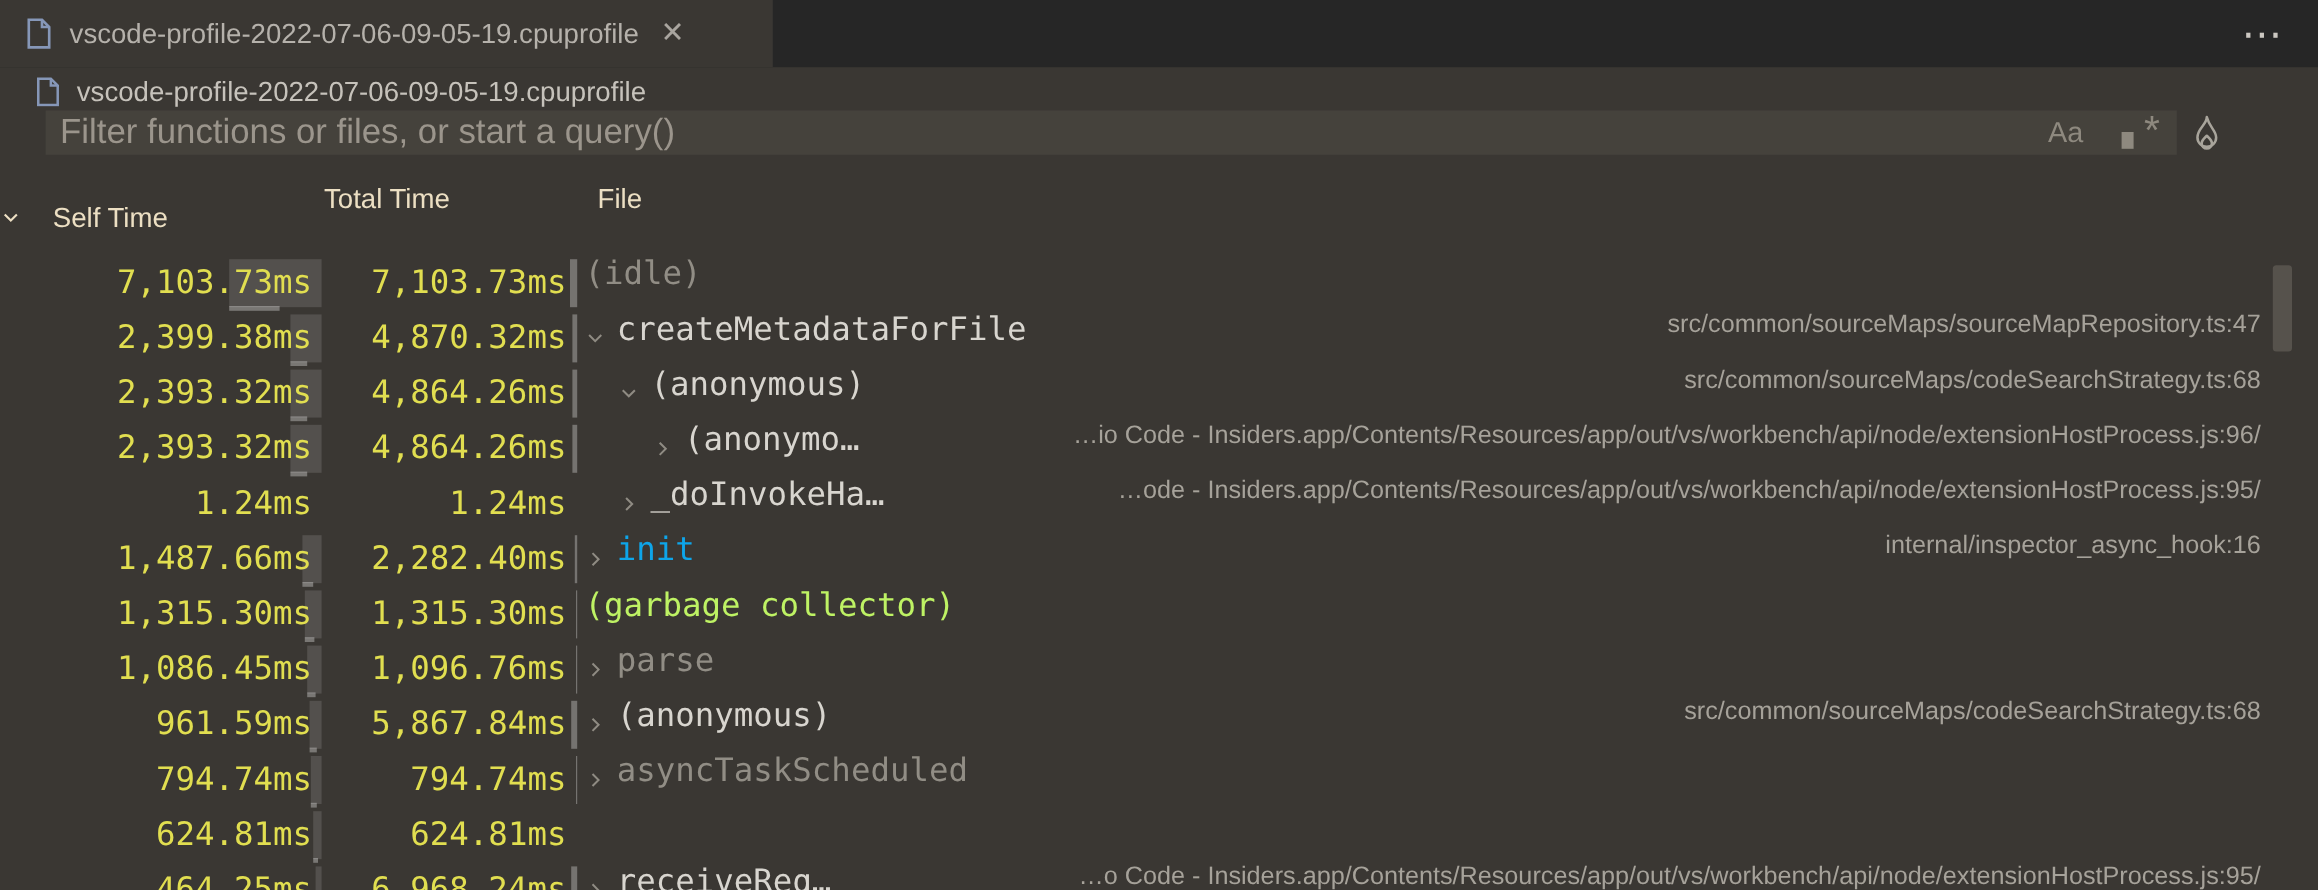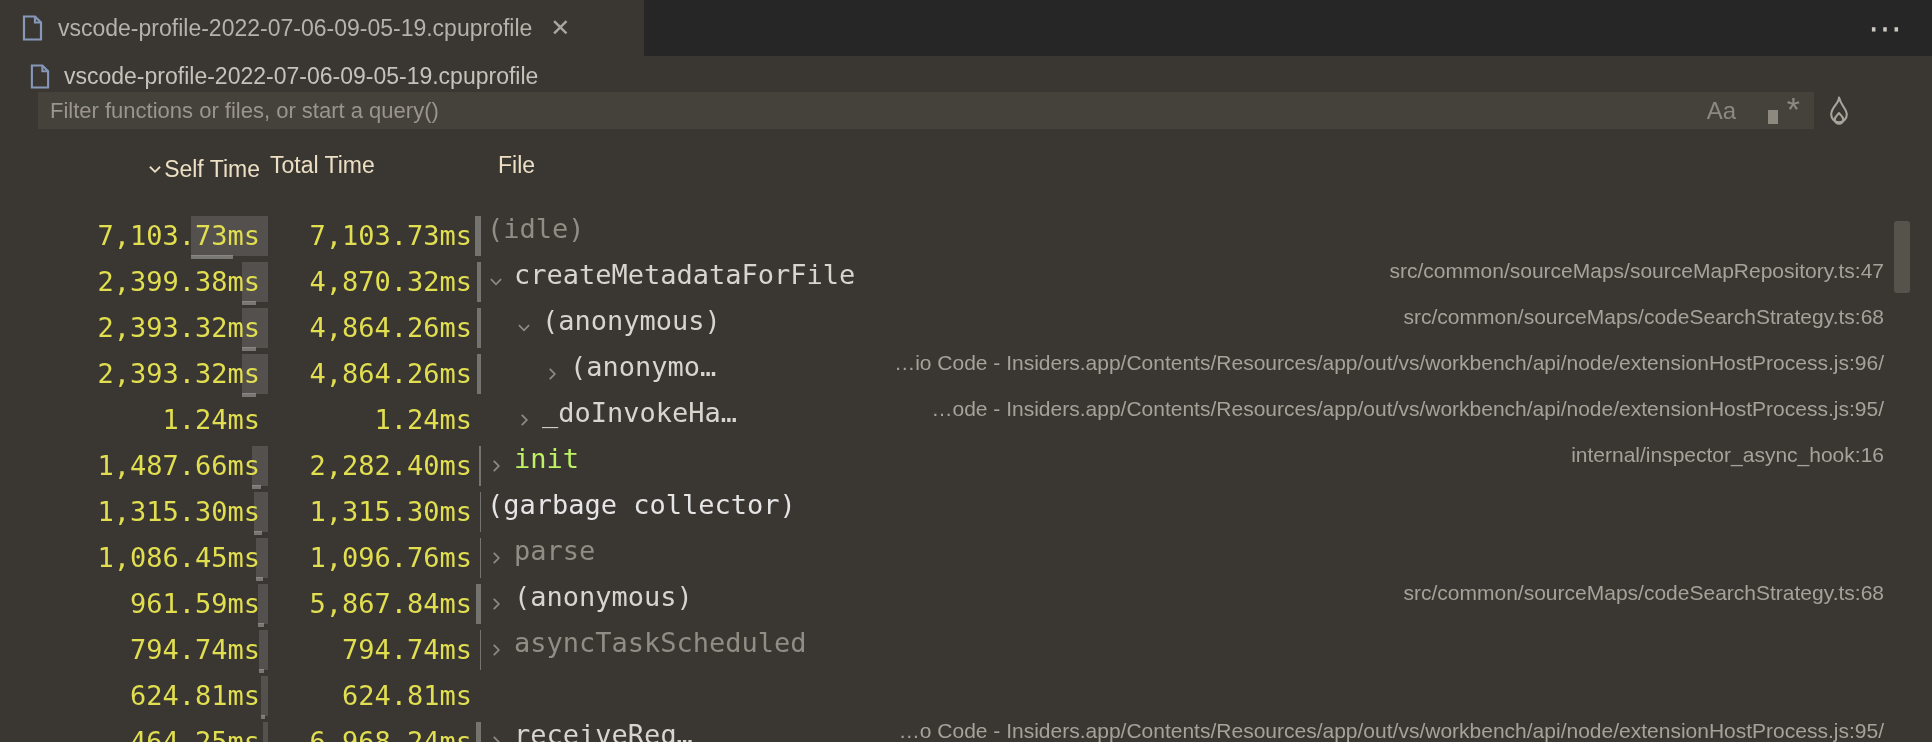--- a/index.html
+++ b/index.html
@@ -17,32 +17,32 @@
   .tab-title { font-size:23px; color:#b5b1ab; margin-left:15px; white-space:nowrap; }
   .tab-close { font-size:24px; color:#a9a59f; margin-left:18px; line-height:1; }
   .more-btn { position:absolute; right:28px; top:8px; font-size:34px; color:#cbc7c1; letter-spacing:2px; cursor:pointer; }
   
   .breadcrumb { position:absolute; left:30px; top:58px; height:36px; display:flex; align-items:center; cursor:pointer; }
   .crumb-title { font-size:23px; color:#c6c2bb; margin-left:14px; white-space:nowrap; }
   
   .filterwrap { position:absolute; left:38px; top:92px; width:1776px; height:37px; background:#45423c; display:flex; align-items:center; }
   .filter-input {
     flex:1; height:100%; background:transparent; border:none; outline:none;
-    font-family:"Liberation Sans", sans-serif; font-size:22px; color:#ffffff; padding:0 12px;
+    font-family:"Liberation Sans", sans-serif; font-size:29px; color:#ffffff; padding:0 12px;
   }
   .filter-input::placeholder { color:#9b958c; opacity:1; }
   .f-icon { color:#8e897f; font-size:24px; margin-right:30px; cursor:pointer; user-select:none; }
   .regex-icon { position:relative; width:34px; height:30px; margin-right:14px; cursor:pointer; }
   .regex-icon .sq { position:absolute; left:2px; bottom:2px; width:10px; height:14px; background:#8e897f; }
   .regex-icon .st { position:absolute; right:0px; top:-6px; font-size:34px; color:#8e897f; }
   .flame-btn { position:absolute; left:1822px; top:94px; width:34px; height:34px; cursor:pointer; }
   
   .thead { position:absolute; left:0; top:145px; width:1932px; height:40px; font-size:23px; color:#ecdfc3; }
-  .h-self  { position:absolute; left:0; top:4px; width:260px; height:40px; text-align:right; cursor:pointer;
-             display:flex; justify-content:flex-end; align-items:center; gap:0; }
+  .h-self  { position:absolute; left:0; top:16px; width:260px; height:40px; text-align:right; cursor:pointer;
+             display:flex; align-items:center; gap:26px; }
   .h-total { position:absolute; left:270px; top:0; width:202px; height:40px; line-height:40px; cursor:pointer; }
   .h-file  { position:absolute; left:498px; top:0; height:40px; line-height:40px; cursor:pointer; }
   
   .rows { position:absolute; left:0; top:0; width:1932px; height:614px; pointer-events:none; }
   .prow { position:absolute; left:0; width:1932px; height:46px; pointer-events:auto; cursor:pointer;
           font-family:"DejaVu Sans Mono", monospace; font-size:27px; }
   .cell-self  { position:absolute; left:0; top:0; width:260px; height:46px; line-height:46px; text-align:right; color:#e1de50; z-index:2; }
   .cell-total { position:absolute; left:0; top:0; width:472px; height:46px; line-height:46px; text-align:right; color:#e1de50; z-index:2; }
   .gauge-self { position:absolute; top:3px; height:40px; background:rgba(255,255,255,0.13); z-index:1; }
   .gauge-under{ position:absolute; bottom:0; height:4px; background:rgba(255,255,255,0.32); z-index:1; }
@@ -191,32 +191,32 @@
         <div class="gauge-under" style="left: 252px; width: 9px;"></div>
         <div class="gauge-total" style="width: 2px; left: 479px;"></div>
         <div class="cell-self">1,487.66ms</div>
         <div class="cell-total">2,282.40ms</div>
         <div class="cell-file">
           <span class="chev">
             <svg width="18" height="18" viewBox="0 0 16 16" fill="none">
               <path d="M6 3.5 L10.5 8 L6 12.5" stroke="#8f8b83" stroke-width="1.5"></path>
             </svg>
           </span>
-          <span class="fname" style="color: #bef264;">init</span>
+          <span class="fname" style="color: #0ea5e9;">init</span>
           <span class="fpath">internal/inspector_async_hook:16</span>
         </div>
       </div>
       <div class="prow" style="top: 489px;">
         <div class="gauge-self" style="width: 14px; left: 254px;"></div>
         <div class="gauge-under" style="left: 254px; width: 8px;"></div>
         <div class="gauge-total" style="width: 1px; left: 480px;"></div>
         <div class="cell-self">1,315.30ms</div>
         <div class="cell-total">1,315.30ms</div>
         <div class="cell-file">
-          <span class="fname" style="color: #e5e5e5;">(garbage collector)</span>
+          <span class="fname" style="color: #bef264;">(garbage collector)</span>
         </div>
       </div>
       <div class="prow" style="top: 535px;">
         <div class="gauge-self" style="width: 12px; left: 256px;"></div>
         <div class="gauge-under" style="left: 256px; width: 7px;"></div>
         <div class="gauge-total" style="width: 1px; left: 480px;"></div>
         <div class="cell-self">1,086.45ms</div>
         <div class="cell-total">1,096.76ms</div>
         <div class="cell-file">
           <span class="chev">

